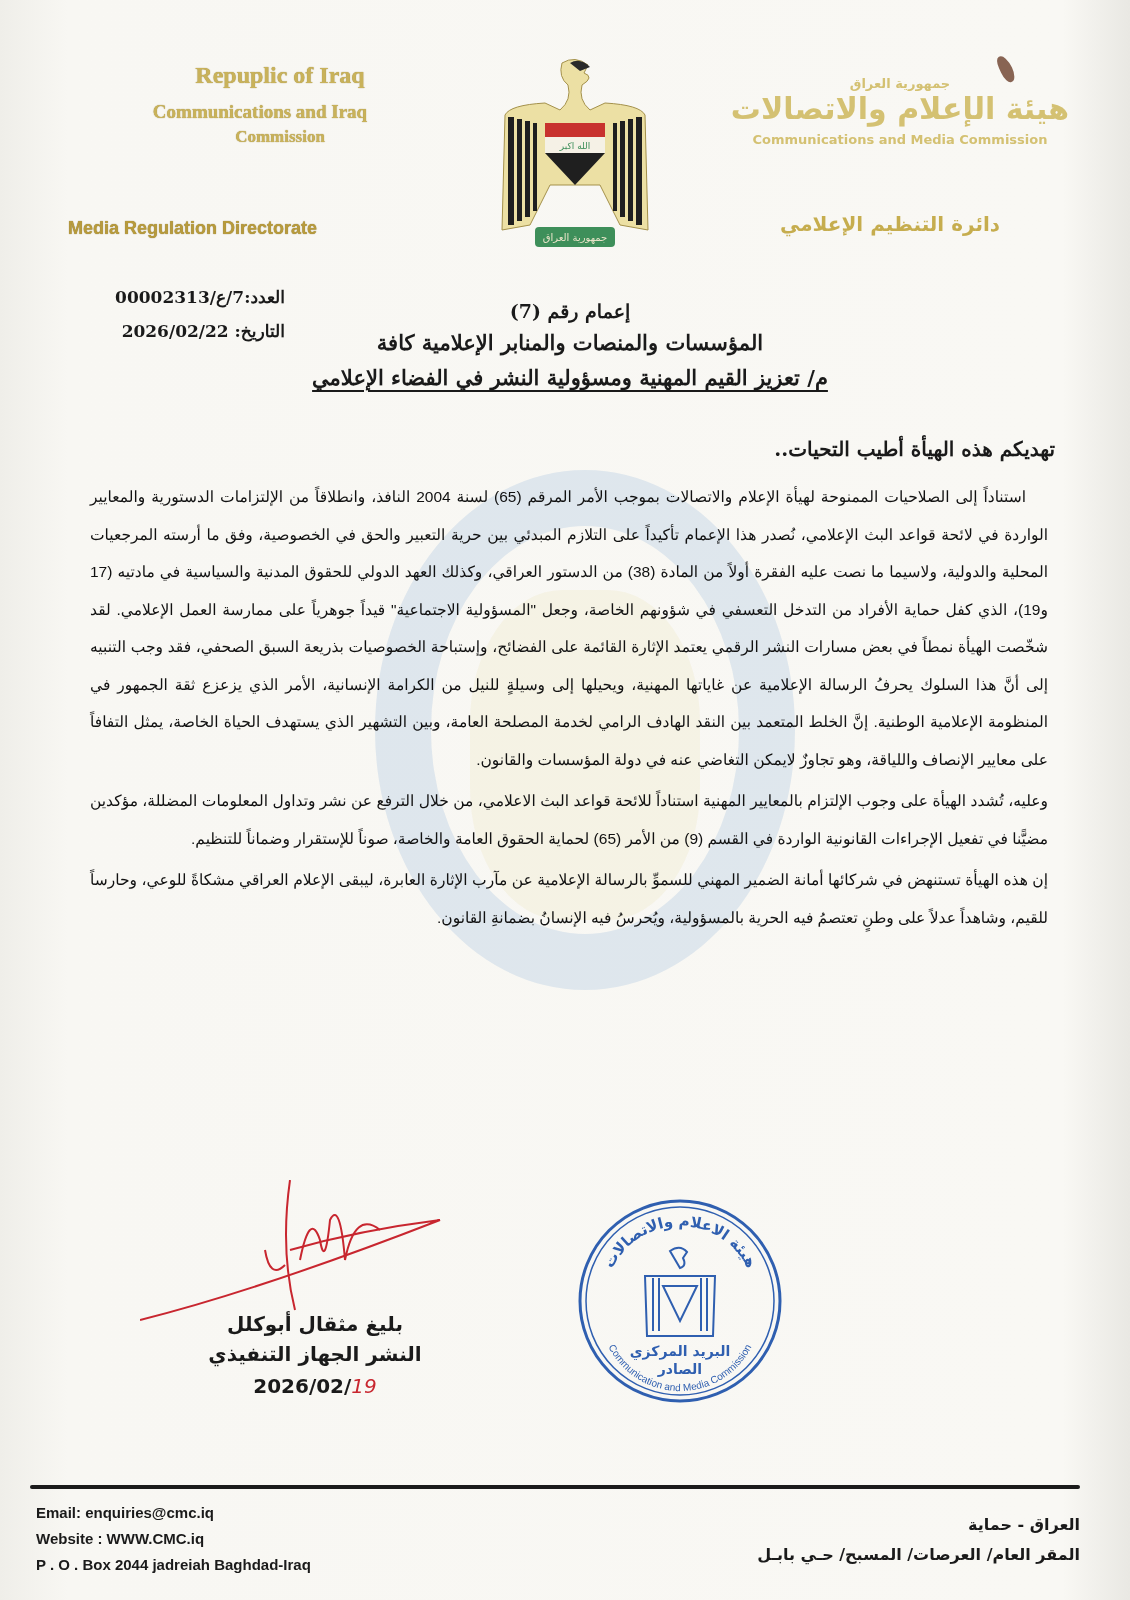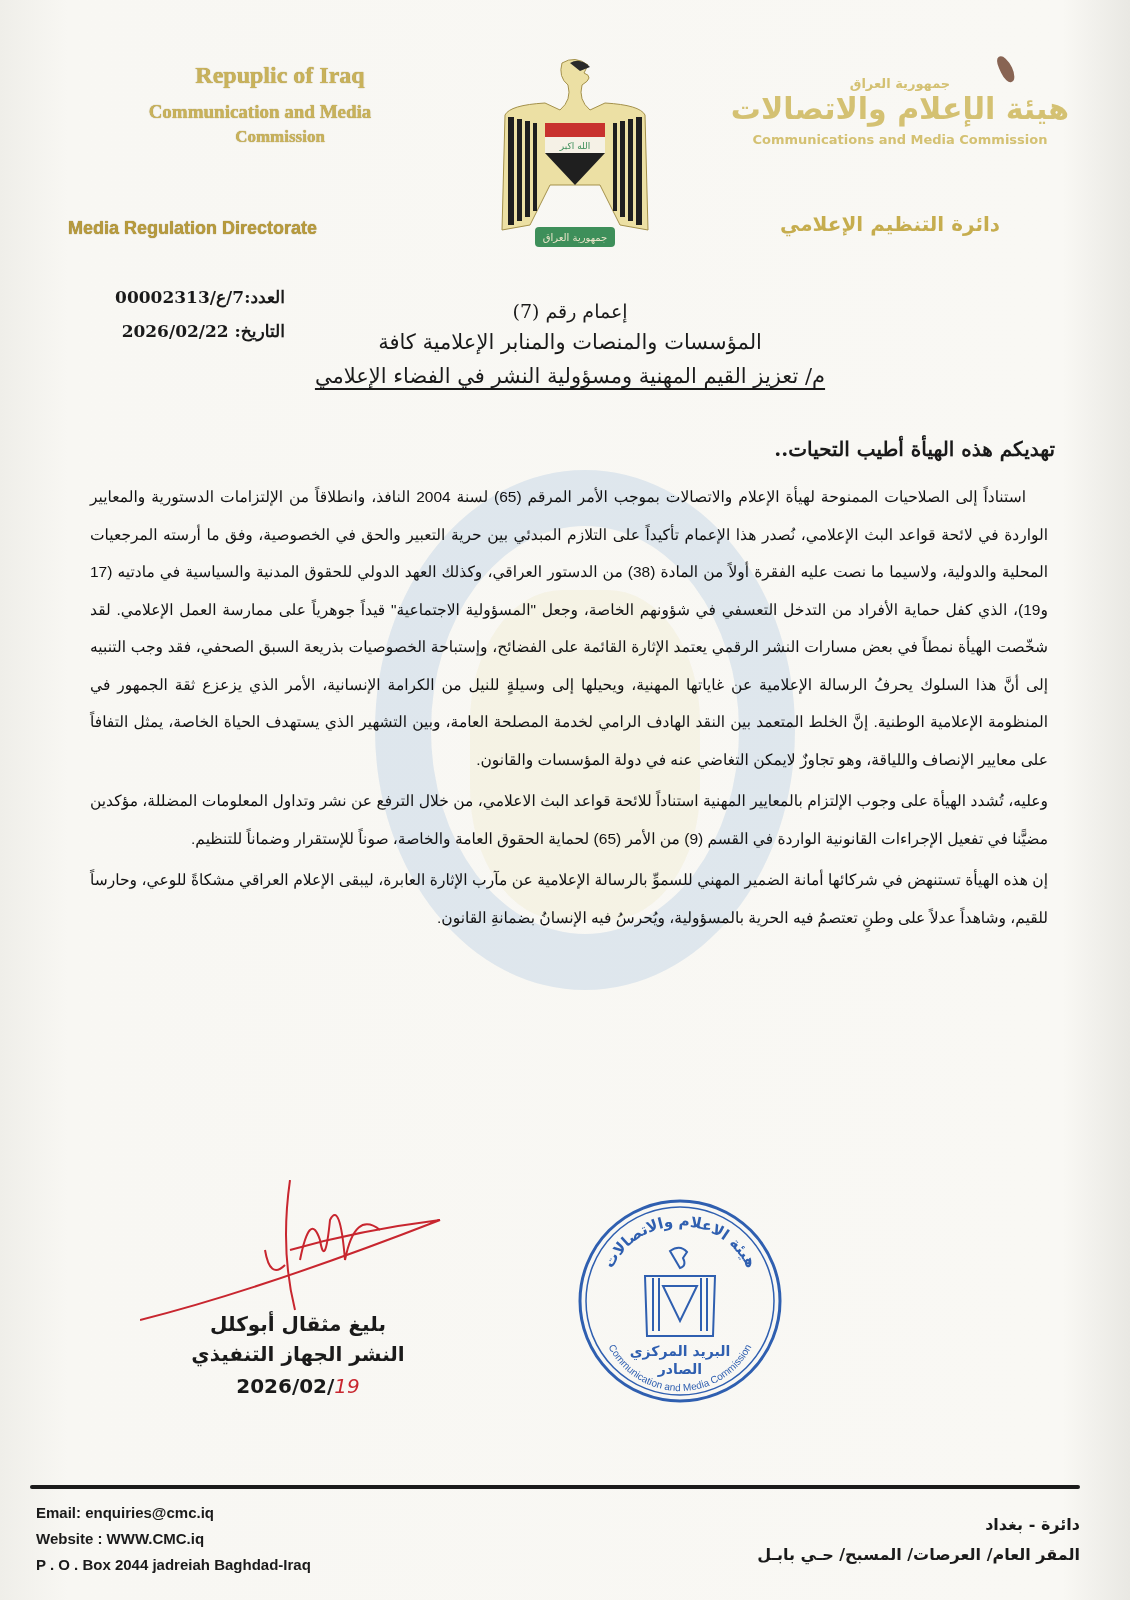--- a/index.html
+++ b/index.html
@@ -21,38 +21,38 @@
   .hdr-ar .big { font-size:30px; letter-spacing:-1px; }
   .hdr-ar .small { font-size:13px; margin-top:6px; }
   .hdr-ar-dir { position:absolute; left:730px; top:212px; width:320px; direction:rtl; text-align:center; font-size:20px; font-weight:bold; color:#c6ad4e; }
 
   .emblem { position:absolute; left:500px; top:55px; width:150px; height:200px; }
 
   
   .ref { position:absolute; left:95px; top:287px; direction:rtl; width:190px; font-weight:bold; font-size:17px; font-family:"DejaVu Serif", serif; }
   .ref div { margin-bottom:14px; white-space:nowrap; }
 
-  .titles { position:absolute; left:250px; top:300px; width:640px; text-align:center; direction:rtl; font-weight:normal; font-family:"DejaVu Serif", serif; }
+  .titles { position:absolute; left:250px; top:300px; width:640px; text-align:center; direction:rtl; font-weight:bold; font-family:"DejaVu Serif", serif; }
   .titles .t1 { font-size:19px; }
   .titles .t2 { font-size:21px; margin-top:8px; }
   .titles .t3 { font-size:21px; margin-top:10px; text-decoration:underline; text-underline-offset:5px; }
 
   .greeting { position:absolute; right:75px; top:437px; direction:rtl; font-weight:bold; font-size:20px; font-family:"DejaVu Serif", serif; }
 
   .body { position:absolute; left:90px; top:478px; width:958px; direction:rtl; text-align:justify; text-align-last:right; font-family:Liberation Sans, sans-serif; font-size:15.5px; line-height:37.5px; color:#111; }
   .body p { margin:0 0 4px 0; }
   .body p.indent { text-indent:22px; }
 
   
   .watermark { position:absolute; left:375px; top:470px; width:420px; height:520px; border-radius:50%; border:56px solid rgba(88,140,205,0.16); box-sizing:border-box; pointer-events:none;}
   .watermark-inner { position:absolute; left:470px; top:590px; width:230px; height:330px; border-radius:40%; background:rgba(230,210,140,0.14); }
 
   
   .sig { position:absolute; left:140px; top:1180px; width:310px; height:150px; }
-  .signer { position:absolute; left:183px; top:1312px; width:230px; text-align:center; direction:rtl; font-weight:bold; font-family:"DejaVu Sans", sans-serif; }
+  .signer { position:absolute; left:200px; top:1312px; width:230px; text-align:center; direction:rtl; font-weight:bold; font-family:"DejaVu Sans", sans-serif; }
   .signer .name { font-size:20px; }
   .signer .role { font-size:20px; margin-top:6px; }
   .signer .date { font-size:20px; margin-top:8px; direction:ltr; }
   .signer .date .red { color:#c8262f; font-style:italic; font-weight:normal; }
 
   .stamp { position:absolute; left:575px; top:1196px; width:210px; height:210px; }
 
   
   .footer-rule { position:absolute; left:30px; top:1485px; width:1050px; height:4px; background:#1b1b1b; border-radius:2px; }
   .footer-en { position:absolute; left:36px; top:1500px; font-family:"Liberation Sans", sans-serif; font-weight:bold; font-size:15px; line-height:26px; }
@@ -61,21 +61,21 @@
 </style>
 </head>
 <body>
 
 <div class="page">
 
   <div class="stain"></div>
 
   <div class="hdr-en">
     <div class="l1">Repuplic of Iraq</div>
-    <div class="l2">Communication and Media</div>
+    <div class="l2">Communications and Iraq</div>
     <div class="l3">Commission</div>
   </div>
   <div class="hdr-en-dir">Media Regulation Directorate</div>
 
   <svg class="emblem" viewBox="0 0 150 200">
     <path d="M62 8 Q75 0 88 10 L84 18 Q95 22 82 30 Q78 45 90 55 L105 48 Q140 50 145 60 L148 175 L120 170 L100 130 L50 130 L30 170 L2 175 L5 60 Q10 50 45 48 L60 55 Q72 45 68 30 Q58 22 62 8 Z" fill="#ece0a4" stroke="#a4914b" stroke-width="1"></path>
     <path d="M70 8 Q80 2 90 12 L80 16 Z" fill="#2a2a2a"></path>
     <g fill="#1f1f1f">
       <rect x="8" y="62" width="6" height="108"></rect>
         <rect x="17" y="64" width="5" height="102"></rect>
@@ -158,16 +158,16 @@
     <text x="105" y="178" font-size="14" text-anchor="middle" fill="#2f5fb0" font-weight="bold" font-family="DejaVu Sans, sans-serif">الصادر</text>
   </svg>
 
   <div class="footer-rule"></div>
   <div class="footer-en">
     <div>Email: enquiries@cmc.iq</div>
     <div>Website : WWW.CMC.iq</div>
     <div>P . O . Box 2044 jadreiah Baghdad-Iraq</div>
   </div>
   <div class="footer-ar">
-    <div>دائرة - بغداد</div>
+    <div>العراق - حماية</div>
     <div>المقر العام/ العرصات/ المسبح/ حـي بابـل</div>
   </div>
 </div>
 
 </body></html>

